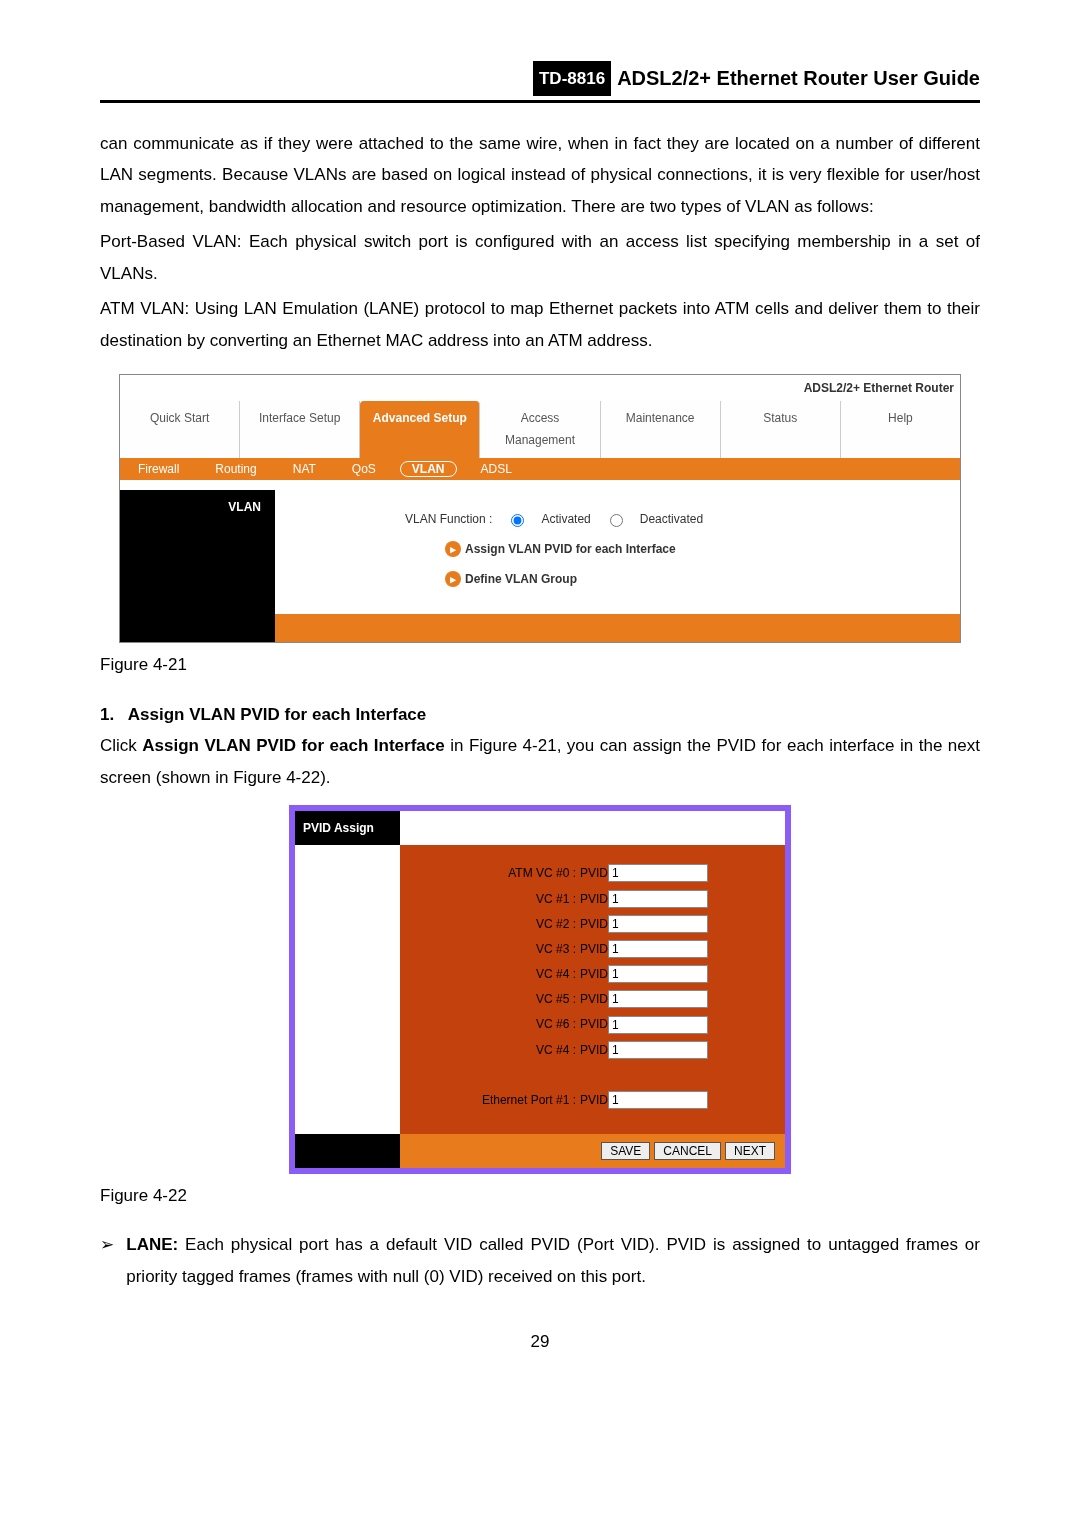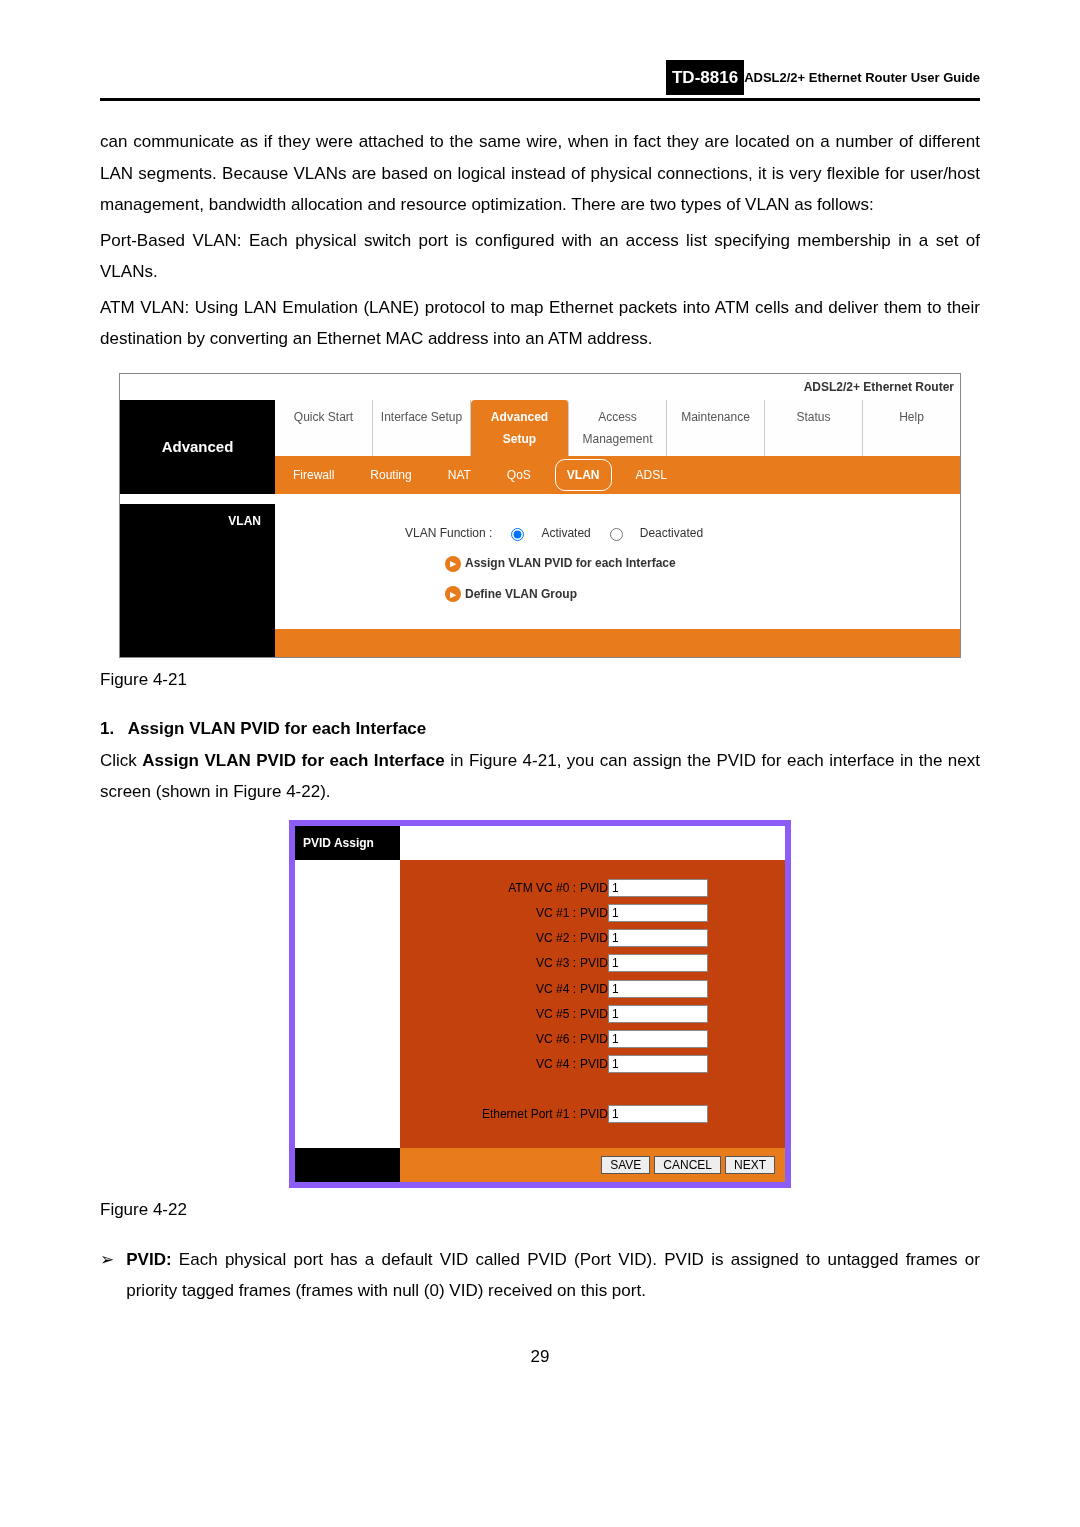--- a/index.html
+++ b/index.html
@@ -14,32 +14,33 @@
     line-height: 1.85;
   }
   .header-bar {
     border-top: 3px solid #000;
     margin-bottom: 25px;
   }
   .header-content {
     display: flex;
     justify-content: flex-end;
     align-items: center;
+    gap: 6px;
     padding-bottom: 3px;
   }
   .hdr-model {
     background: #000;
     color: #fff;
     font-weight: bold;
     padding: 2px 6px;
     font-size: 17px;
   }
   .hdr-title {
     font-weight: bold;
-    font-size: 13px;
+    font-size: 20px;
   }
   .para {
     text-align: justify;
     margin-bottom: 4px;
   }
 
   
   .router-ui {
     width: 840px;
     margin: 18px auto 6px auto;
@@ -89,21 +90,21 @@
   }
   .tabs2 {
     flex: 1;
     display: flex;
     background: #e87b1c;
     align-items: center;
     height: 26px;
   }
   .tab2 {
     flex: none;
-    padding: 8px 18px;
+    padding: 0 18px;
     text-align: left;
     color: #fff;
     font-size: 12px;
     position: relative;
   }
   .tab2.active {
     font-weight: bold;
   }
   .tab2.active::before{
     content:"";
@@ -241,21 +242,20 @@
 </div>
 <div class="header-bar"></div>
 
 <div class="para">can communicate as if they were attached to the same wire, when in fact they are located on a number of different LAN segments. Because VLANs are based on logical instead of physical connections, it is very flexible for user/host management, bandwidth allocation and resource optimization. There are two types of VLAN as follows:</div>
 <div class="para">Port-Based VLAN: Each physical switch port is configured with an access list specifying membership in a set of VLANs.</div>
 <div class="para">ATM VLAN: Using LAN Emulation (LANE) protocol to map Ethernet packets into ATM cells and deliver them to their destination by converting an Ethernet MAC address into an ATM address.</div>
 
 <div class="router-ui">
   <div class="router-brand">ADSL2/2+ Ethernet Router</div>
   <div class="row">
-    <div class="side-black">Advanced</div>
     <div style="flex:1;display:flex;flex-direction:column;">
       <div class="tabs1">
         <div class="tab1">Quick Start</div>
         <div class="tab1">Interface Setup</div>
         <div class="tab1 active">Advanced Setup</div>
         <div class="tab1">Access Management</div>
         <div class="tab1">Maintenance</div>
         <div class="tab1">Status</div>
         <div class="tab1" style="border-right:none">Help</div>
       </div>
@@ -370,17 +370,17 @@
       <button class="btn">CANCEL</button>
       <button class="btn">NEXT</button>
     </div>
   </div>
 </div>
 <div class="fig-caption">Figure 4-22</div>
 
 <div class="arrow-list">
   <span class="arrow">➢</span>
   <div>
-    <b>PVID:</b><span> Each physical port has a default VID called PVID (Port VID). PVID is assigned to untagged frames or priority tagged frames (frames with null (0) VID) received on this port.</span>
+    <b>LANE:</b><span> Each physical port has a default VID called PVID (Port VID). PVID is assigned to untagged frames or priority tagged frames (frames with null (0) VID) received on this port.</span>
   </div>
 </div>
 
 <div class="page-num">29</div>
 
 </body></html>

